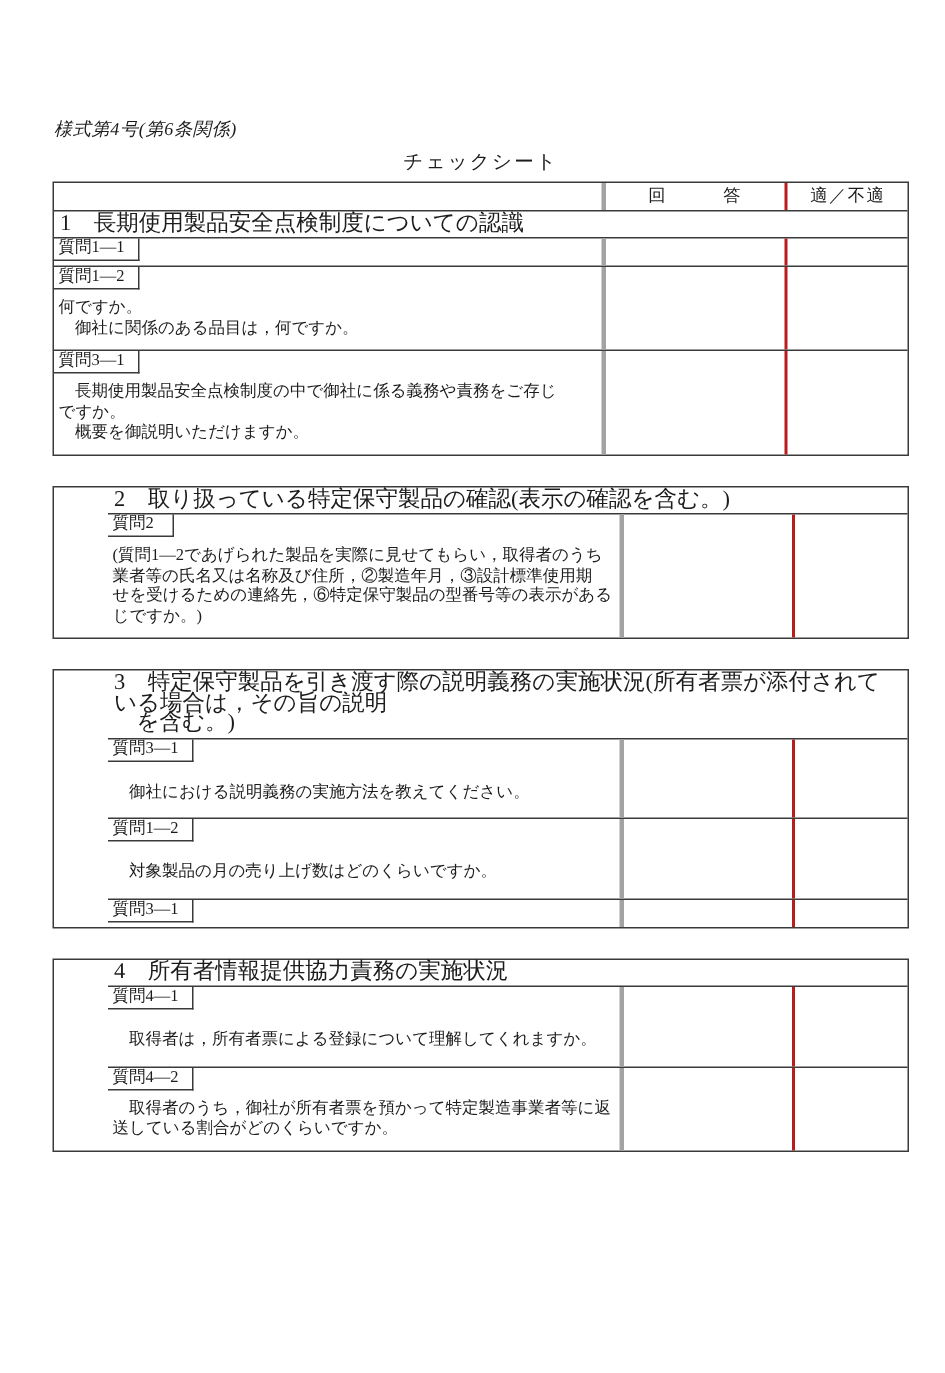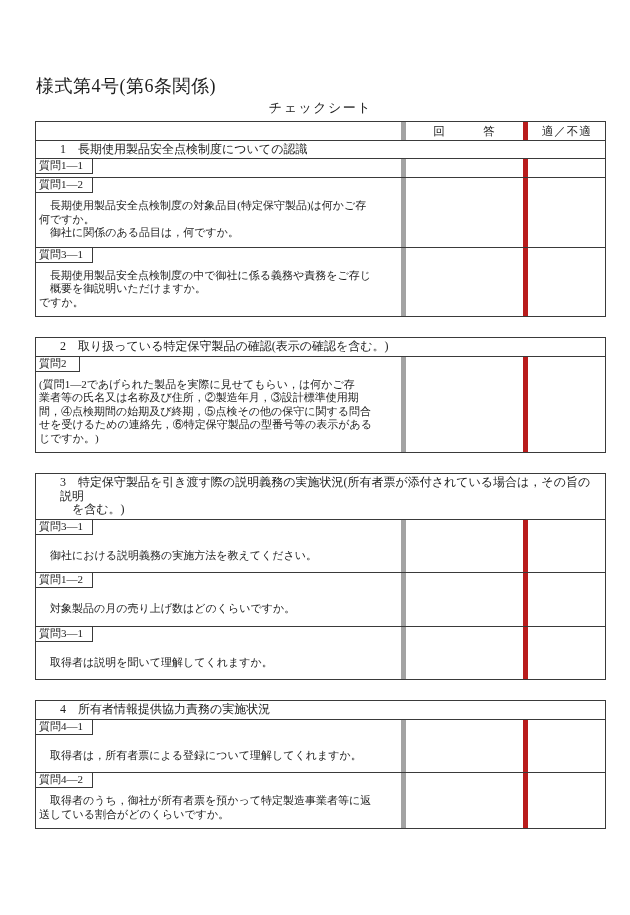--- a/index.html
+++ b/index.html
@@ -5,38 +5,38 @@
   * { margin:0; padding:0; box-sizing:border-box; }
   html,body { background:#ffffff; }
   body {
     width:630px; height:915px;
     font-family:"Liberation Serif","DejaVu Serif",serif;
     color:#1c1c1c;
   }
   .page { position:relative; width:630px; height:915px; background:#ffffff; overflow:hidden; }
   .form-no {
     position:absolute; left:36px; top:79px;
-    font-size:18px; line-height:15px; letter-spacing:0.5px;
+    font-size:12px; line-height:15px; letter-spacing:0.5px;font-style:italic;
   }
   .doc-title {
     position:absolute; left:35px; top:100px; width:571px;
     text-align:center; font-size:13px; line-height:16px; letter-spacing:1.5px;
   }
   .tables { position:absolute; left:35px; top:121px; width:571px; }
   .tbl { width:571px; border:1px solid #3a3a3a; background:#fff; }
-  .tbl + .tbl { margin-top:20px; }
+  .tbl + .tbl { margin-top:20px;padding-left:36px; }
   .row { display:flex; }
   .row + .row { border-top:1px solid #3a3a3a; }
   .cell { min-height:16px; }
   .cell.q { width:366px; }
-  .cell.a { width:123px; border-left:5px solid #a3a3a3; }
-  .cell.p { width:82px; border-left:5px solid #b91c1c; }
+  .cell.a { width:123px; border-left:3px solid #a3a3a3; }
+  .cell.p { width:82px; border-left:2px solid #b91c1c; }
   .cell.full { width:100%; }
   .hdr .cell { text-align:center; font-size:11.5px; line-height:13px; padding:2.5px 0 2px 0; letter-spacing:1px; }
-  .title-row .cell { padding:2px 4px 2px 4px; font-size:12px; line-height:13.5px;margin-left:20px; }
+  .title-row .cell { padding:2px 4px 2px 4px; font-size:15px; line-height:13.5px; }
   .qlabel {
     display:inline-block; vertical-align:top;
     border-right:1px solid #3a3a3a; border-bottom:1px solid #3a3a3a;
     font-size:11px; line-height:13px; padding:0 9px 1px 3px;
     min-width:44px;
   }
   .qtext { font-size:11px; line-height:13.5px; padding:3px 5px 7px 3px; }
   .qtext.spaced { padding-top:11px; padding-bottom:10px; }
   .qline, .tline { white-space:pre-wrap; }
 </style>
@@ -58,48 +58,46 @@
             <div class="tline">1　長期使用製品安全点検制度についての認識</div>
           </div>
         </div>
         <div class="row qrow">
           <div class="cell q"><div class="qlabel">質問1—1</div></div>
           <div class="cell a"></div>
           <div class="cell p"></div>
         </div>
         <div class="row qrow">
           <div class="cell q"><div class="qlabel">質問1—2</div><div class="qtext">
-              <div class="qline">　長期使用製品安全点検制度の対象品目(特定保守製品)は何かご存</div>
               <div class="qline">何ですか。</div>
               <div class="qline">　御社に関係のある品目は，何ですか。</div>
             </div></div>
           <div class="cell a"></div>
           <div class="cell p"></div>
         </div>
         <div class="row qrow">
           <div class="cell q"><div class="qlabel">質問3—1</div><div class="qtext">
               <div class="qline">　長期使用製品安全点検制度の中で御社に係る義務や責務をご存じ</div>
+              <div class="qline">ですか。</div>
               <div class="qline">　概要を御説明いただけますか。</div>
-              <div class="qline">ですか。</div>
             </div></div>
           <div class="cell a"></div>
           <div class="cell p"></div>
         </div>
       </div>
       <div class="tbl">
         <div class="row title-row">
           <div class="cell full">
             <div class="tline">2　取り扱っている特定保守製品の確認(表示の確認を含む。)</div>
           </div>
         </div>
         <div class="row qrow">
           <div class="cell q"><div class="qlabel">質問2</div><div class="qtext">
-              <div class="qline">(質問1—2であげられた製品を実際に見せてもらい，は何かご存</div>
+              <div class="qline">(質問1—2であげられた製品を実際に見せてもらい，取得者のうち</div>
               <div class="qline">業者等の氏名又は名称及び住所，②製造年月，③設計標準使用期</div>
-              <div class="qline">間，④点検期間の始期及び終期，⑤点検その他の保守に関する問合</div>
               <div class="qline">せを受けるための連絡先，⑥特定保守製品の型番号等の表示がある</div>
               <div class="qline">じですか。)</div>
             </div></div>
           <div class="cell a"></div>
           <div class="cell p"></div>
         </div>
       </div>
       <div class="tbl">
         <div class="row title-row">
           <div class="cell full">
@@ -115,23 +113,21 @@
           <div class="cell p"></div>
         </div>
         <div class="row qrow">
           <div class="cell q"><div class="qlabel">質問1—2</div><div class="qtext spaced">
               <div class="qline">　対象製品の月の売り上げ数はどのくらいですか。</div>
             </div></div>
           <div class="cell a"></div>
           <div class="cell p"></div>
         </div>
         <div class="row qrow">
-          <div class="cell q"><div class="qlabel">質問3—1</div><div class="qtext spaced">
-              <div class="qline">　取得者は説明を聞いて理解してくれますか。</div>
-            </div></div>
+          <div class="cell q"><div class="qlabel">質問3—1</div></div>
           <div class="cell a"></div>
           <div class="cell p"></div>
         </div>
       </div>
       <div class="tbl">
         <div class="row title-row">
           <div class="cell full">
             <div class="tline">4　所有者情報提供協力責務の実施状況</div>
           </div>
         </div>

